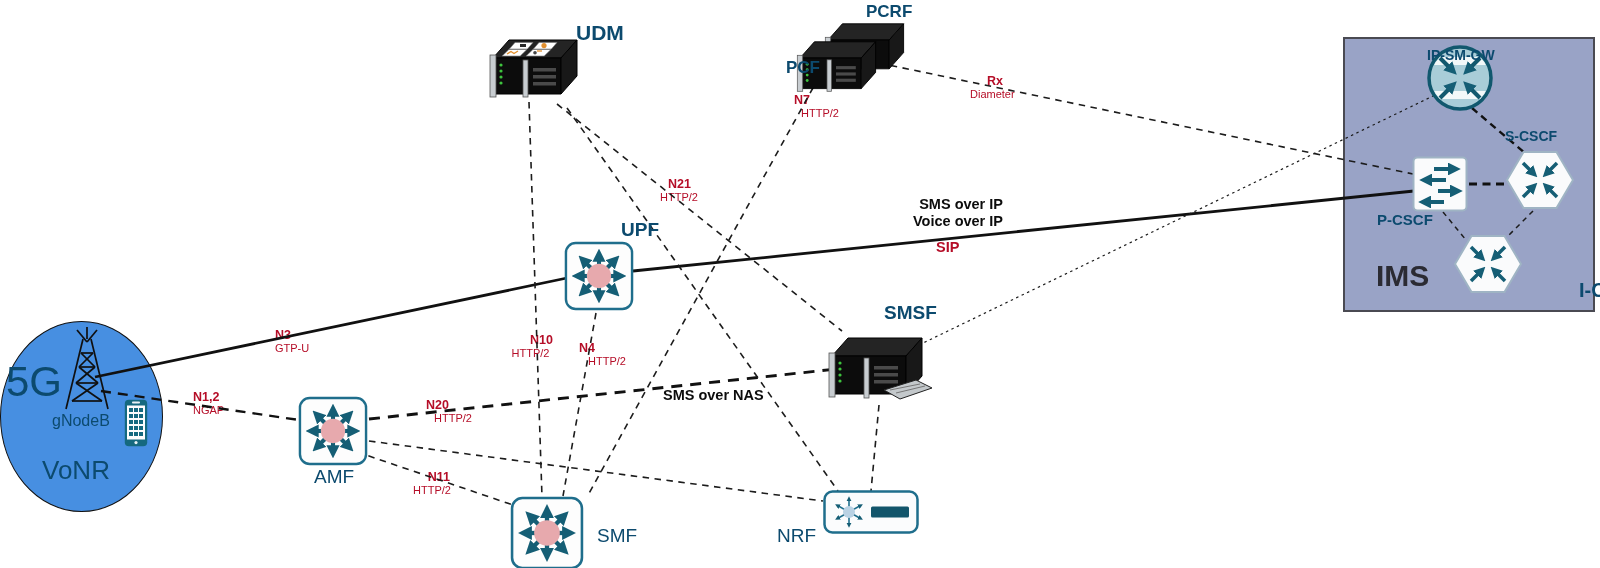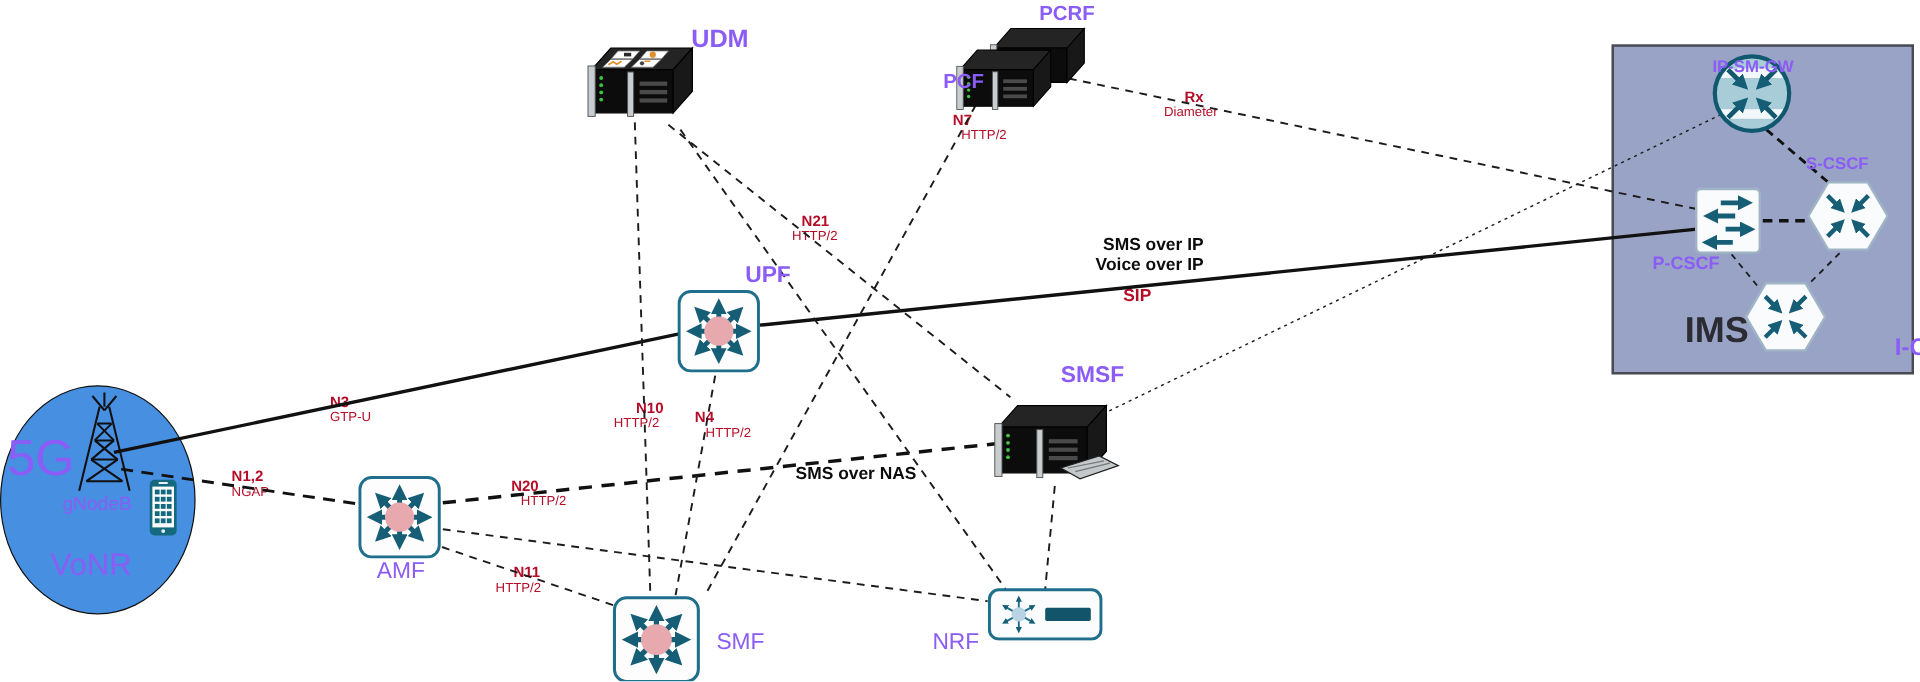--- a/index.html
+++ b/index.html
@@ -5,21 +5,21 @@
   html,body{margin:0;padding:0;background:#fff;}
   #canvas{position:relative;width:1600px;height:568px;overflow:hidden;
           font-family:"Liberation Sans", sans-serif;background:#fff;}
   
   #ran-ellipse{position:absolute;z-index:1;border-radius:50%;}
   #ims-box{position:absolute;z-index:1;}
   #link-layer{position:absolute;left:0;top:0;z-index:5;pointer-events:none;}
   .edge-label{position:absolute;white-space:nowrap;z-index:4;}
   .edge-label.right{text-align:right;}
   .node-icon{position:absolute;z-index:6;}
-  .node-label{position:absolute;z-index:7;white-space:nowrap;color:#8b5cf6;}
+  .node-label{position:absolute;z-index:7;white-space:nowrap;color:#0c4a6e;}
   .bold{font-weight:700;}
   
   .lbl-if{color:var(--red);font-weight:700;font-size:12.5px;line-height:13px;}
   .lbl-proto{color:var(--red);font-size:11px;line-height:12px;}
   .lbl-black{color:#0c0c0c;font-weight:700;font-size:14.5px;line-height:17px;}
   .lbl-sip{color:var(--red);font-weight:700;font-size:14.5px;line-height:16px;}
   
   line.solid{stroke:#111;stroke-width:2.8;}
   line.dashed{stroke:#111;stroke-width:2.4;stroke-dasharray:10 7;}
   line.dashed-thick{stroke:#111;stroke-width:2.9;stroke-dasharray:11 8;}
@@ -86,21 +86,21 @@
         <rect x="15" y="27" width="4" height="4"></rect>
       <rect x="5" y="33" width="4" height="4"></rect>
         <rect x="10" y="33" width="4" height="4"></rect>
         <rect x="15" y="33" width="4" height="4"></rect>
     </g>
     <circle cx="12" cy="43.6" r="1.6" fill="#e8f2f5"></circle>
   </svg>
   <div class="node-label" style="left:42px;top:455px;font-size:26px;">VoNR</div>
 
   <div id="ims-box" style="left:1343px;top:37px;width:248px;height:271px;background:#99a3c6;border:2px solid #4a4a52;"></div>
-  <div class="node-label bold" style="left:1376px;top:259px;font-size:30px;color:#2b2b33;margin-left:28px;">IMS</div>
+  <div class="node-label bold" style="left:1376px;top:259px;font-size:30px;color:#2b2b33;">IMS</div>
 
   <svg id="link-layer" width="1600" height="568">
       <line x1="95" y1="377" x2="567" y2="278" class="solid"></line>
       <line x1="633" y1="271" x2="1414" y2="191" class="solid"></line>
       <line x1="101" y1="391" x2="299" y2="420" class="dashed"></line>
       <line x1="369" y1="419" x2="837" y2="369" class="dashed-thick"></line>
       <line x1="357" y1="452" x2="519" y2="507" class="dashed-med"></line>
       <line x1="369" y1="441" x2="823" y2="501" class="dashed-med"></line>
       <line x1="529" y1="102" x2="542" y2="497" class="dashed-med"></line>
       <line x1="557" y1="104" x2="842" y2="331" class="dashed-med"></line>

